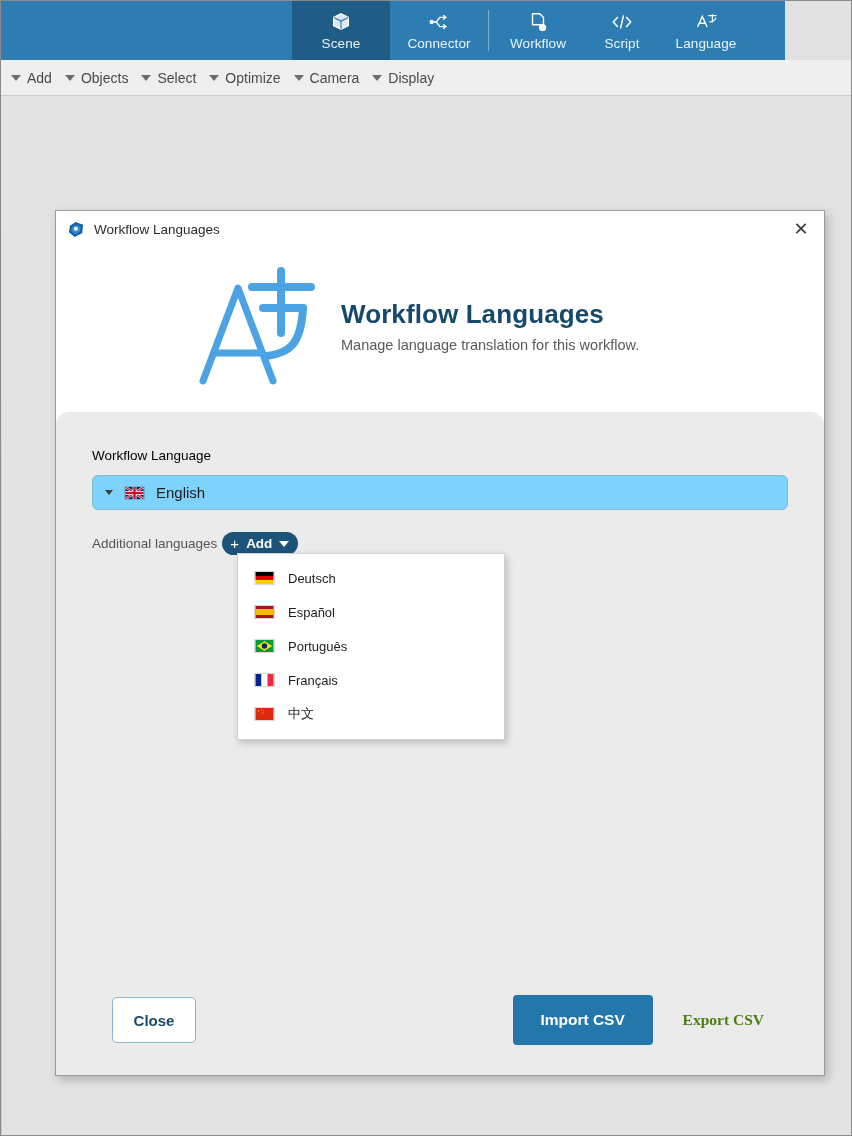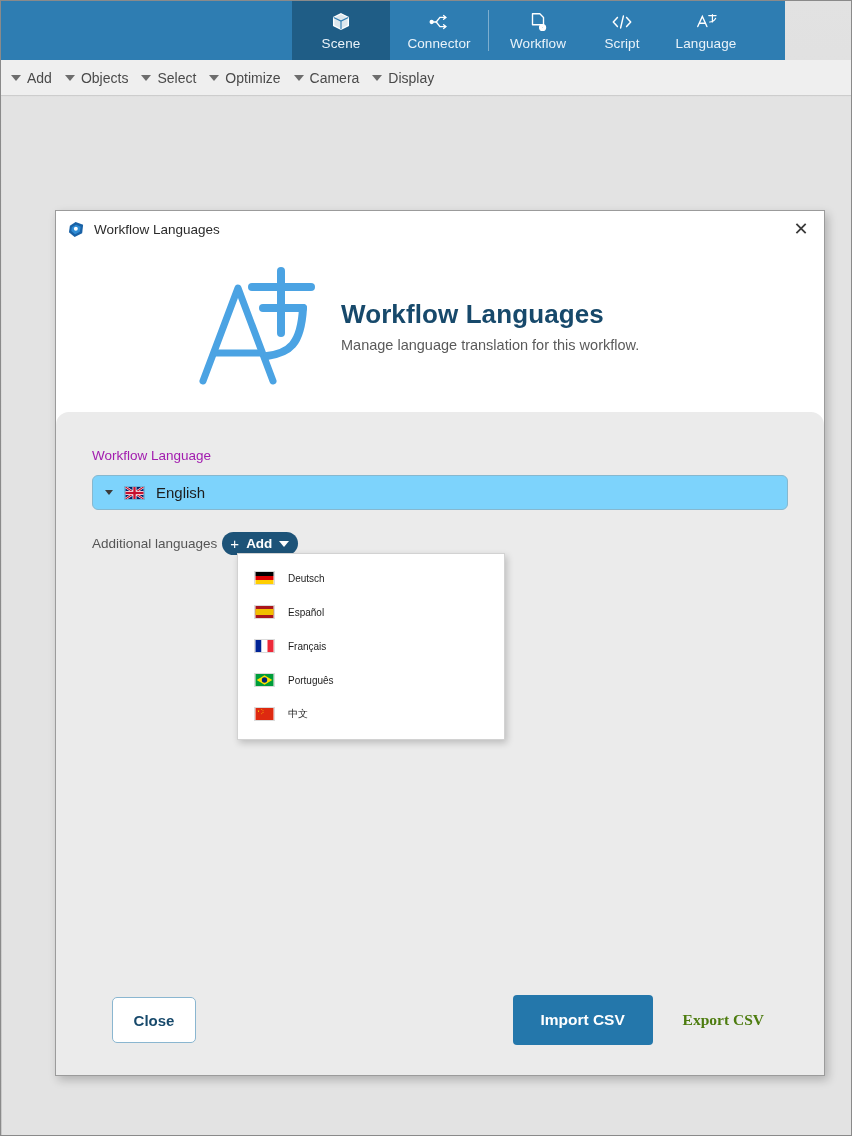--- a/index.html
+++ b/index.html
@@ -174,21 +174,21 @@
     left: 0; top: 201px;
     width: 768px;
     height: 663px;
     background: #ebebeb;
     border-radius: 13px 13px 0 0;
     padding: 36px 36px 0 36px;
   }
 
   .field-label {
     font-size: 13.5px;
-    color: #a21caf;
+    color: #000000;
     margin-bottom: 12px;
   }
   .lang-select {
     height: 35px;
     background: #7dd3fc;
     border: 1px solid #86b8cf;
     border-radius: 6px;
     display: flex;
     align-items: center;
     padding: 0 12px;
@@ -244,21 +244,21 @@
     padding: 7px 0 8px 0;
     z-index: 30;
   }
   .dd-item {
     height: 34px;
     display: flex;
     align-items: center;
     gap: 13px;
     padding: 0 16px;
     cursor: pointer;
-    font-size: 10px;
+    font-size: 13px;
     color: #1d1d1d;
   }
 
   
   .flag {
     width: 21px; height: 14px;
     flex: none;
     display: block;
     border: .5px solid rgba(0,0,0,.14);
   }
@@ -483,34 +483,34 @@
           <div class="dd-item">
             <svg class="flag" viewBox="0 0 60 40">
               <rect width="60" height="40" fill="#AA151B"></rect>
               <rect y="10" width="60" height="20" fill="#F1BF00"></rect>
             </svg>
             <span>Español</span>
           </div>
 
           <div class="dd-item">
             <svg class="flag" viewBox="0 0 60 40">
+              <rect width="60" height="40" fill="#009C3B"></rect>
+              <path d="M30 4 L56 20 L30 36 L4 20 Z" fill="#FFDF00"></path>
+              <circle cx="30" cy="20" r="9" fill="#002776"></circle>
+            </svg>
+            <span>Português</span>
+          </div>
+
+          <div class="dd-item">
+            <svg class="flag" viewBox="0 0 60 40">
               <rect width="20" height="40" fill="#002395"></rect>
               <rect x="20" width="20" height="40" fill="#FFFFFF"></rect>
               <rect x="40" width="20" height="40" fill="#ED2939"></rect>
             </svg>
             <span>Français</span>
-          </div>
-
-          <div class="dd-item">
-            <svg class="flag" viewBox="0 0 60 40">
-              <rect width="60" height="40" fill="#009C3B"></rect>
-              <path d="M30 4 L56 20 L30 36 L4 20 Z" fill="#FFDF00"></path>
-              <circle cx="30" cy="20" r="9" fill="#002776"></circle>
-            </svg>
-            <span>Português</span>
           </div>
 
           <div class="dd-item">
             <svg class="flag" viewBox="0 0 60 40">
               <rect width="60" height="40" fill="#DE2910"></rect>
               <path d="M10 7 L12 13 L7 9.5 L13 9.5 L8 13 Z" fill="#FFDE00"></path>
               <circle cx="21" cy="5" r="1.6" fill="#FFDE00"></circle>
               <circle cx="25" cy="9" r="1.6" fill="#FFDE00"></circle>
               <circle cx="25" cy="15" r="1.6" fill="#FFDE00"></circle>
               <circle cx="21" cy="19" r="1.6" fill="#FFDE00"></circle>

